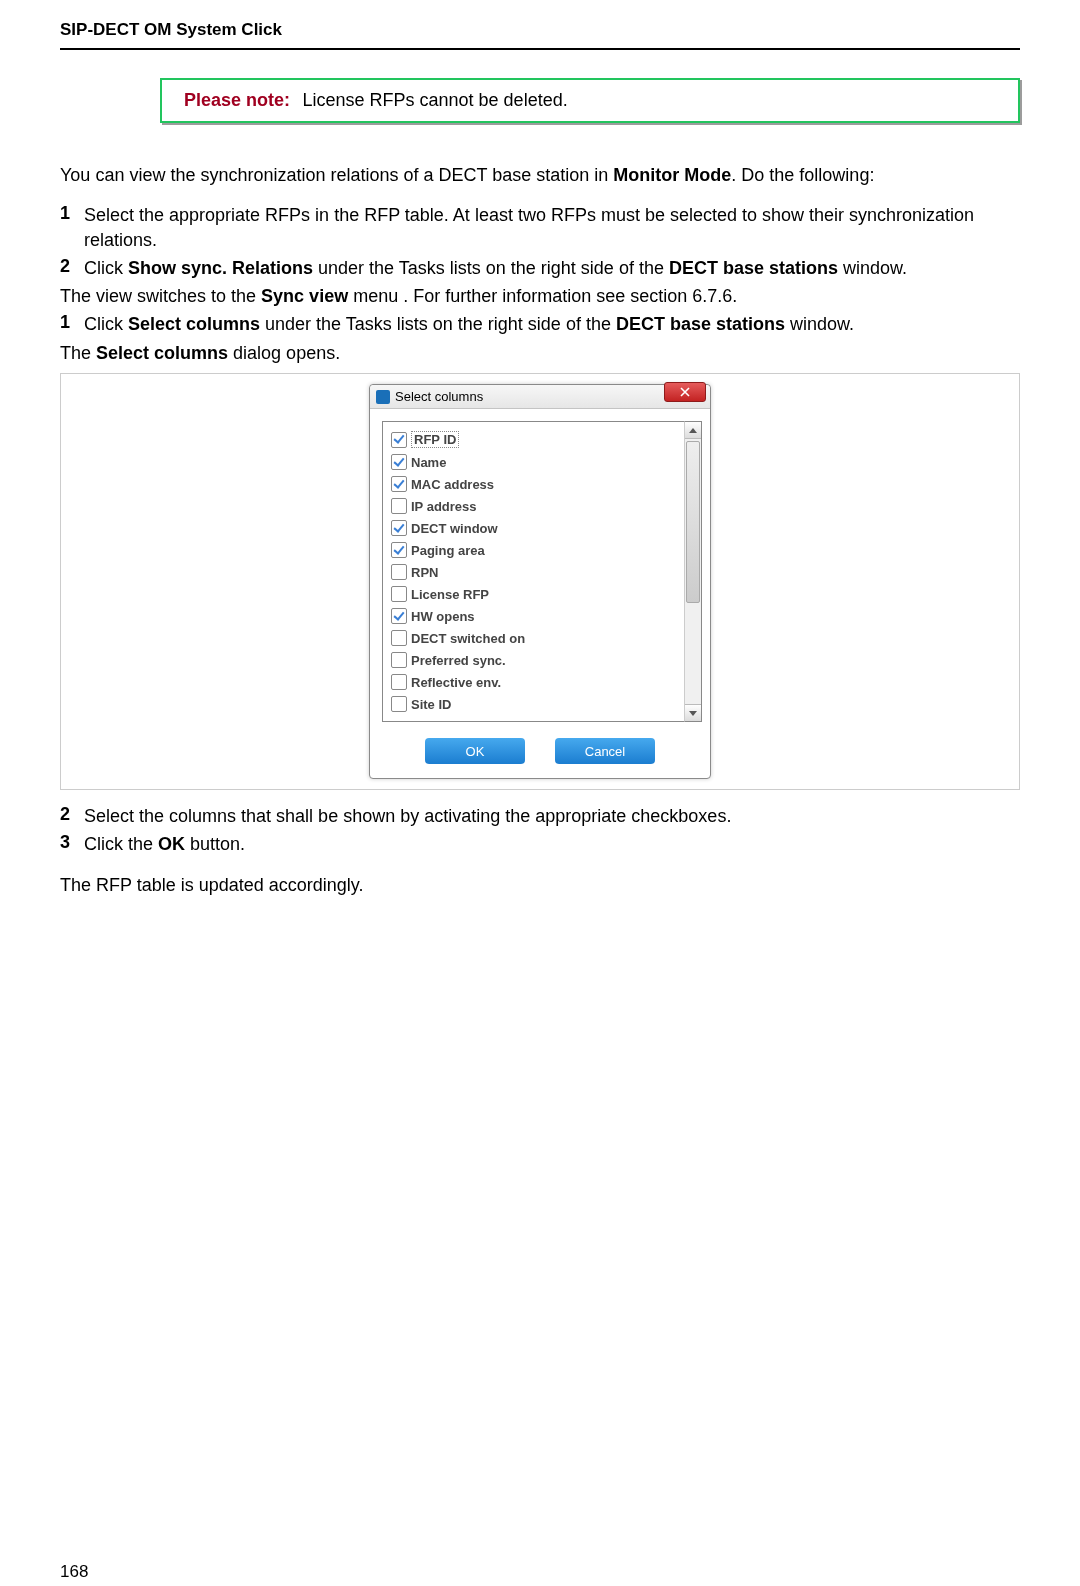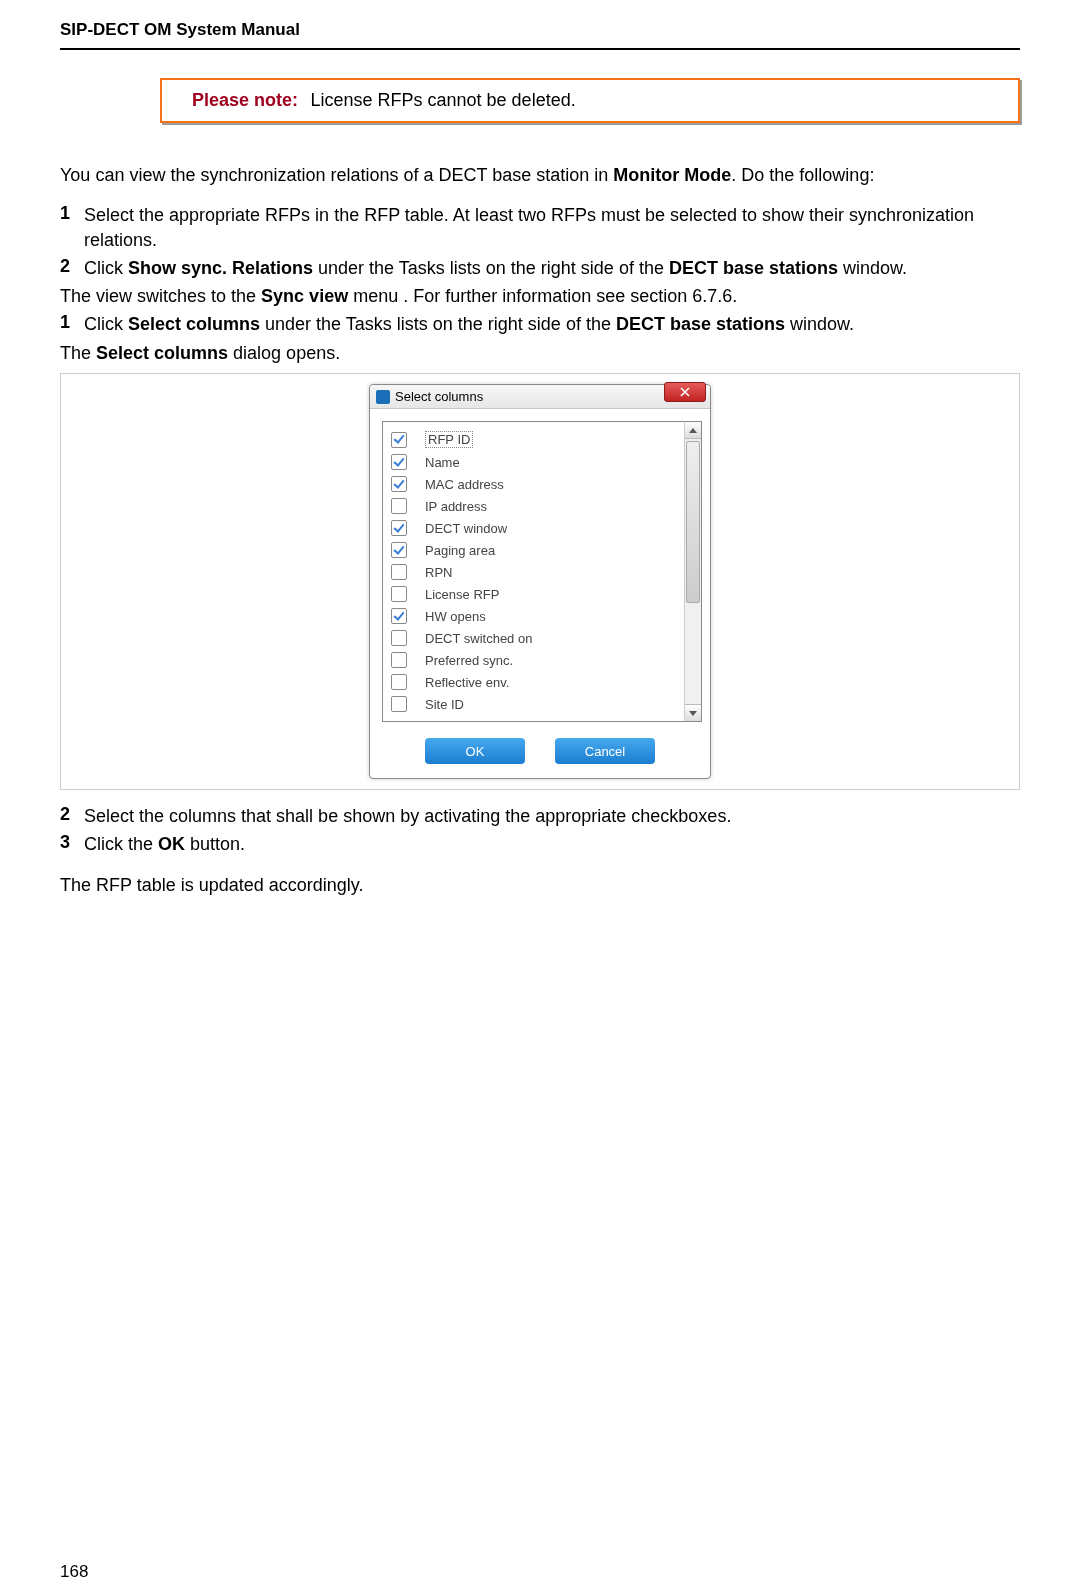--- a/index.html
+++ b/index.html
@@ -18,22 +18,22 @@
     font-size: 17px;
     padding-bottom: 8px;
   }
   .hr {
     border: none;
     border-top: 2px solid #000;
     margin: 0 0 28px 0;
   }
   .note-box {
     margin: 12px 0 40px 100px;
-    border: 2px solid #f97316;
-    padding: 10px 30px;
+    border: 2px solid #22c55e;
+    padding: 10px 22px;
     box-shadow: 2px 2px 0 #9c9c9c;
   }
   .note-label {
     color: #a00020;
     font-weight: bold;
     font-size: 18px;
   }
   .note-text {
     font-size: 18px;
     margin-left: 8px;
@@ -145,22 +145,23 @@
     background: linear-gradient(#fefefe,#dcdcdc);
     border-bottom: 1px solid #bbb;
     display:flex;align-items:center;justify-content:center;
   }
   .scroll-btn.bottom{border-top:1px solid #bbb;border-bottom:none;}
   .scroll-track{flex:1;position:relative;}
   .scroll-thumb{position:absolute;left:1px;right:1px;top:2px;height:160px;background:linear-gradient(#eee,#ccc);border:1px solid #aaa;border-radius:2px;}
   .dlg-row {
     display: flex;
     align-items: center;
-    gap: 18px;
+    gap: 4px;
     padding: 3px 8px;
+    font-weight: bold;
   }
   .cb {
     width: 14px;
     height: 14px;
     border: 1px solid #888;
     border-radius: 2px;
     background: #fff;
     flex-shrink: 0;
     display: inline-flex;
     align-items: center;
@@ -207,21 +208,21 @@
   .page-container{position:relative;min-height:1586px;}
   .arrow{width:0;height:0;border-left:4px solid transparent;border-right:4px solid transparent;}
   .arrow.up{border-bottom:5px solid #555;}
   .arrow.down{border-top:5px solid #555;}
 </style>
 </head>
 <body>
 
 <div class="page-container">
 <div class="page">
-  <div class="header">SIP-DECT OM System Manual</div>
+  <div class="header">SIP-DECT OM System Click</div>
   <hr class="hr">
 
   <div class="note-box">
     <span class="note-label">Please note:</span>
     <span class="note-text">License RFPs cannot be deleted.</span>
   </div>
 
   <div class="body-text">
     <span>You can view the synchronization relations of a DECT base station in </span><span class="bold">Monitor Mode</span><span>. Do the following:</span>
   </div>

